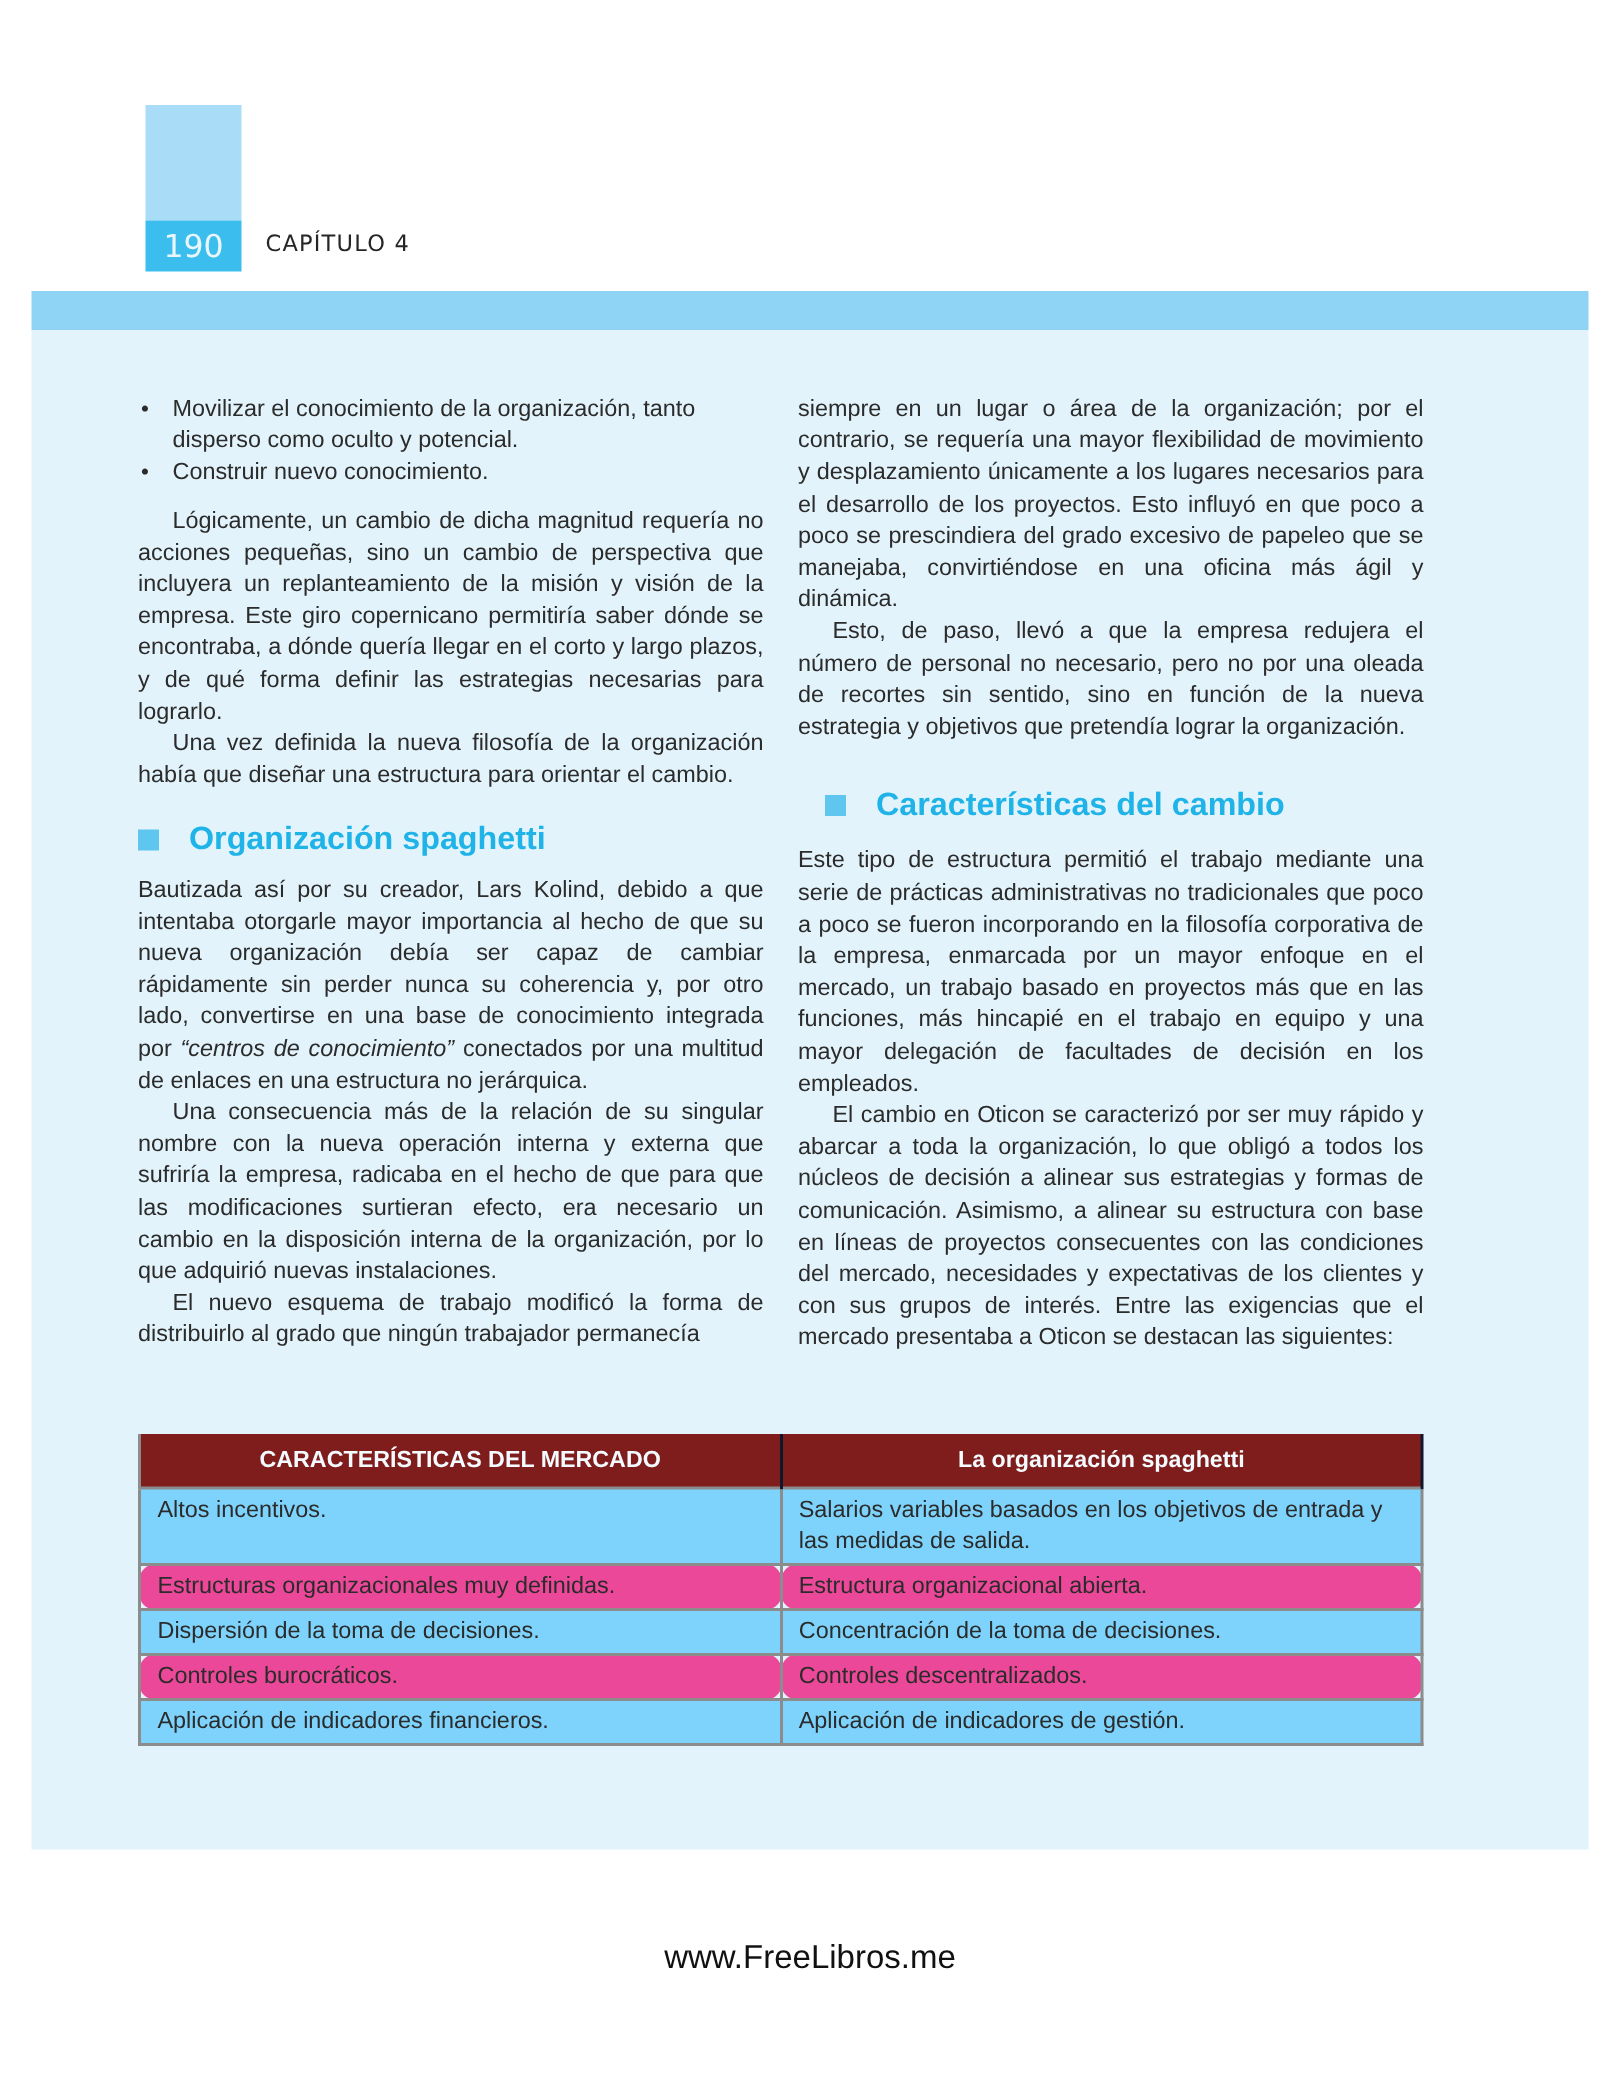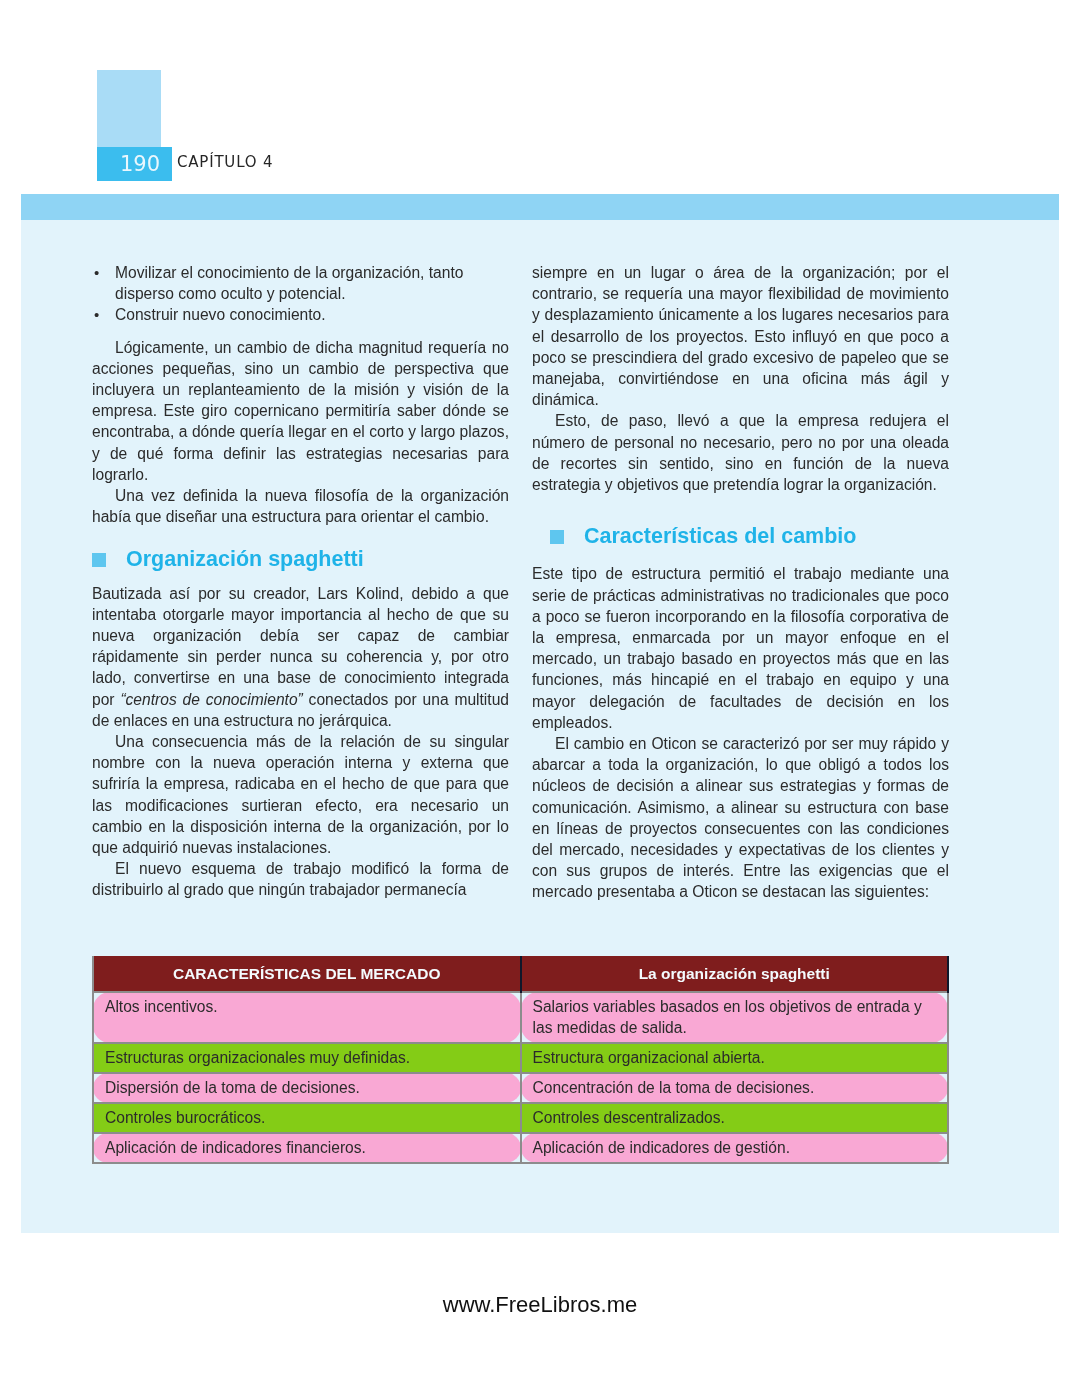--- a/index.html
+++ b/index.html
@@ -1,20 +1,20 @@
 <!DOCTYPE html>
 <html><head>
 <meta charset="utf-8">
 <style>
   html, body { margin: 0; padding: 0; }
   body { width: 1080px; height: 1397px; background: #ffffff; position: relative; overflow: hidden;
          font-family: "Liberation Sans", sans-serif; color: #2a2a2a; }
   .tab-light { position: absolute; left: 97px; top: 70px; width: 64px; height: 77px; background: #a9dcf6; }
   .tab-dark { position: absolute; left: 97px; top: 147px; width: 64px; height: 34px; background: #3bbdee;
-              color: #e9f7fd; font-size: 21px; line-height: 34px; text-align: center; font-family: "DejaVu Sans", sans-serif; padding-left: 11px; }
+              color: #e9f7fd; font-size: 21px; line-height: 34px; text-align: center; font-family: "DejaVu Sans", sans-serif; }
   .chapter { position: absolute; left: 177px; top: 153px; font-size: 15px; font-weight: normal; letter-spacing: 0.8px;
              color: #262626; font-family: "DejaVu Sans", sans-serif; }
   .band { position: absolute; left: 21px; top: 194px; width: 1038px; height: 26px; background: #8fd4f4; }
   .panel { position: absolute; left: 21px; top: 220px; width: 1038px; height: 1013px; background: #e2f3fb; }
   .col { position: absolute; top: 262px; width: 417px; font-size: 15.6px; line-height: 21.2px; text-align: justify; color: #2b2b2b; }
   .col.left { left: 92px; }
   .col.right { left: 532px; }
   .col p { margin: 0; text-indent: 23px; }
   .col p.noind { text-indent: 0; }
   ul.bullets { margin: 0 0 11px 0; padding: 0; list-style: none; }
@@ -22,22 +22,22 @@
   ul.bullets li::before { content: "\2022"; position: absolute; left: 2px; top: 0; font-size: 15px; }
   h2 { margin: 0; font-size: 21.5px; font-weight: bold; color: #1fb3e8; display: flex; align-items: center; }
   h2 .sq { display: inline-block; width: 14px; height: 14px; background: #5ec6ef; margin-right: 20px; }
   .h-left { margin: 22px 0 12px 0; }
   .h-right { margin: 31px 0 16px 0; padding-left: 18px; }
   em { font-style: italic; }
   table.cmp { position: absolute; left: 92px; top: 956px; width: 857px; border-collapse: collapse; font-size: 15.6px; color: #2b2b2b; }
   table.cmp th { background: #7f1d1d; color: #f4fbfe; font-weight: bold; font-size: 15.5px; height: 35px; padding: 0;
                  border-left: 2px solid #8c8c8c; border-right: 2px solid #0f172a; text-align: center; }
   table.cmp td { border: 2px solid #8c8c8c; padding: 3px 11px 4px 11px; vertical-align: top; line-height: 21px; width: 50%; }
-  table.cmp tr.odd td { background: #f9a8d4; border-radius: 17px; }
-  table.cmp tr.even td { background: #84cc16; }
+  table.cmp tr.odd td { background: #7dd3fc; }
+  table.cmp tr.even td { background: #ec4899; border-radius: 10px; }
   table.cmp tr.tall td { height: 42px; }
   .footer { position: absolute; left: 0; width: 1080px; top: 1292px; text-align: center; font-size: 22px; color: #111;
             font-family: "Liberation Sans", sans-serif; }
 </style>
 </head>
 <body>
 
 <div class="tab-light"></div>
 <div class="tab-dark">190</div>
 <div class="chapter">CAPÍTULO 4</div>

